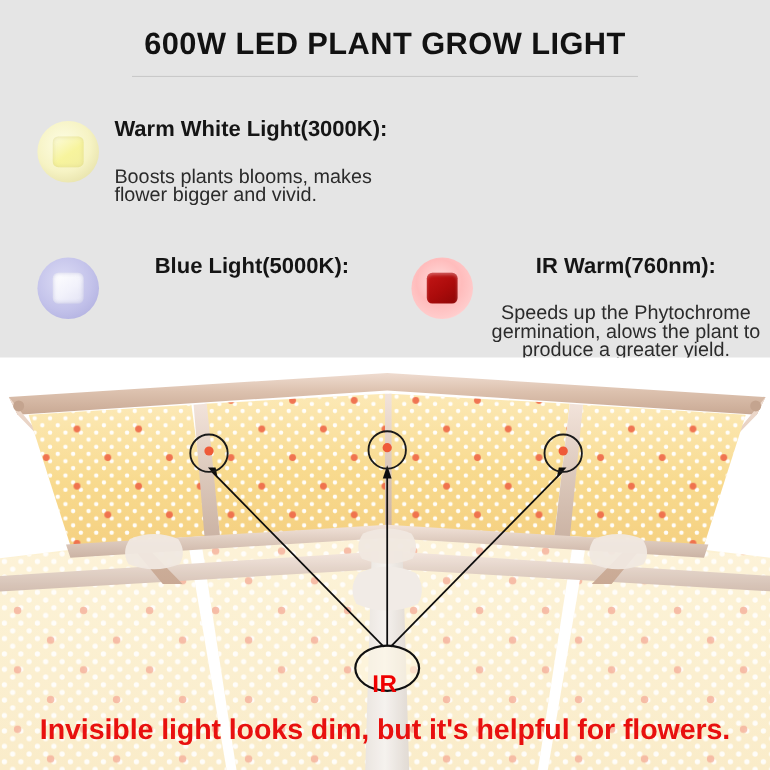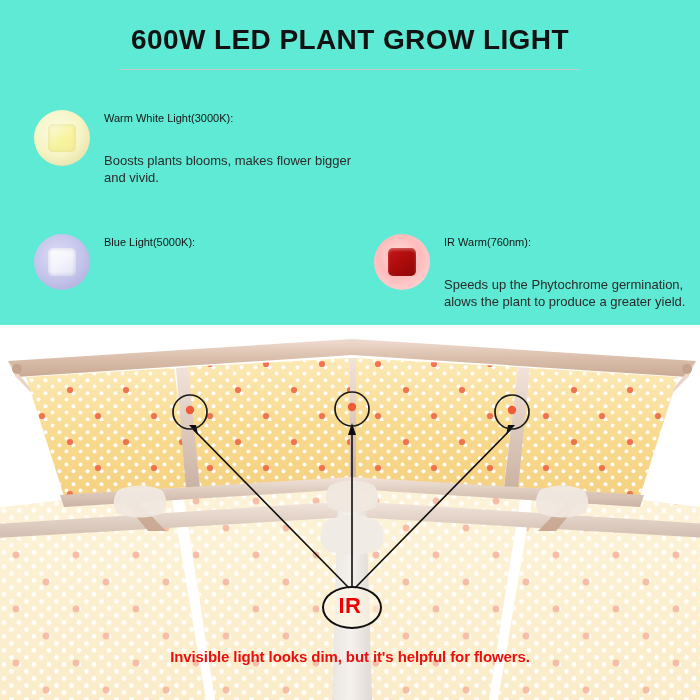--- a/index.html
+++ b/index.html
@@ -8,21 +8,21 @@
     background: #ffffff;
   }
   body {
     font-family: "Liberation Sans", sans-serif;
   }
   #page {
     position: relative;
     width: 700px;
     height: 700px;
     overflow: hidden;
-    background: #5eead4;
+    background: #e5e5e5;
   }
 
   
   #header {
     position: absolute;
     left: 0; top: 0;
     width: 700px;
     height: 100px;
   }
   #page-title {
@@ -52,21 +52,21 @@
     height: 225px;
   }
   .feature {
     position: absolute;
     width: 320px;
     height: 100px;
   }
   .feature.col-left  { left: 34px; }
   .feature.col-right { left: 374px; }
   .feature.row-top    { top: 8px; }
-  .feature.row-bottom { top: 132px; }
+  .feature.row-bottom { top: 132px; text-align: center; }
 
   .led-icon {
     position: absolute;
     left: 0; top: 2px;
     width: 56px;
     height: 56px;
     border-radius: 50%;
     display: flex;
     align-items: center;
     justify-content: center;
@@ -109,29 +109,29 @@
     box-shadow: inset 0 2px 3px rgba(255,255,255,0.30);
   }
 
   .feature-text {
     position: absolute;
     left: 70px;
     top: 0;
     width: 250px;
   }
   .feature-title {
-    font-size: 11px;
-    font-weight: normal;
+    font-size: 20px;
+    font-weight: bold;
     color: #151515;
     line-height: 20px;
     margin-bottom: 3px;
     white-space: nowrap;
   }
   .feature-desc {
-    font-size: 13px;
+    font-size: 18px;
     color: #2b2b2b;
     line-height: 17px;
     margin-top: 24px;
   }
 
   
   #photo {
     position: absolute;
     left: 0; top: 325px;
     width: 700px;
@@ -156,39 +156,39 @@
     position: absolute;
     left: 0; top: 0;
     width: 56px;
     height: 39px;
     border: 2.5px solid #101010;
     border-radius: 50%;
     background: rgba(255,247,228,0.55);
   }
   #ir-callout-label {
     position: absolute;
-    left: 0; top: 0;
+    left: 0; top: 16px;
     width: 56px;
     height: 39px;
     line-height: 39px;
     text-align: center;
     font-size: 22px;
     font-weight: bold;
     color: #ef0000;
     letter-spacing: 0.5px;
   }
 
   
   #caption {
     position: absolute;
     left: 0;
     top: 648px;
     width: 700px;
     text-align: center;
-    font-size: 15px;
+    font-size: 26px;
     font-weight: bold;
     color: #e8100f;
     letter-spacing: -0.1px;
   }
 </style>
 </head>
 <body>
 
 <div id="page">
 

